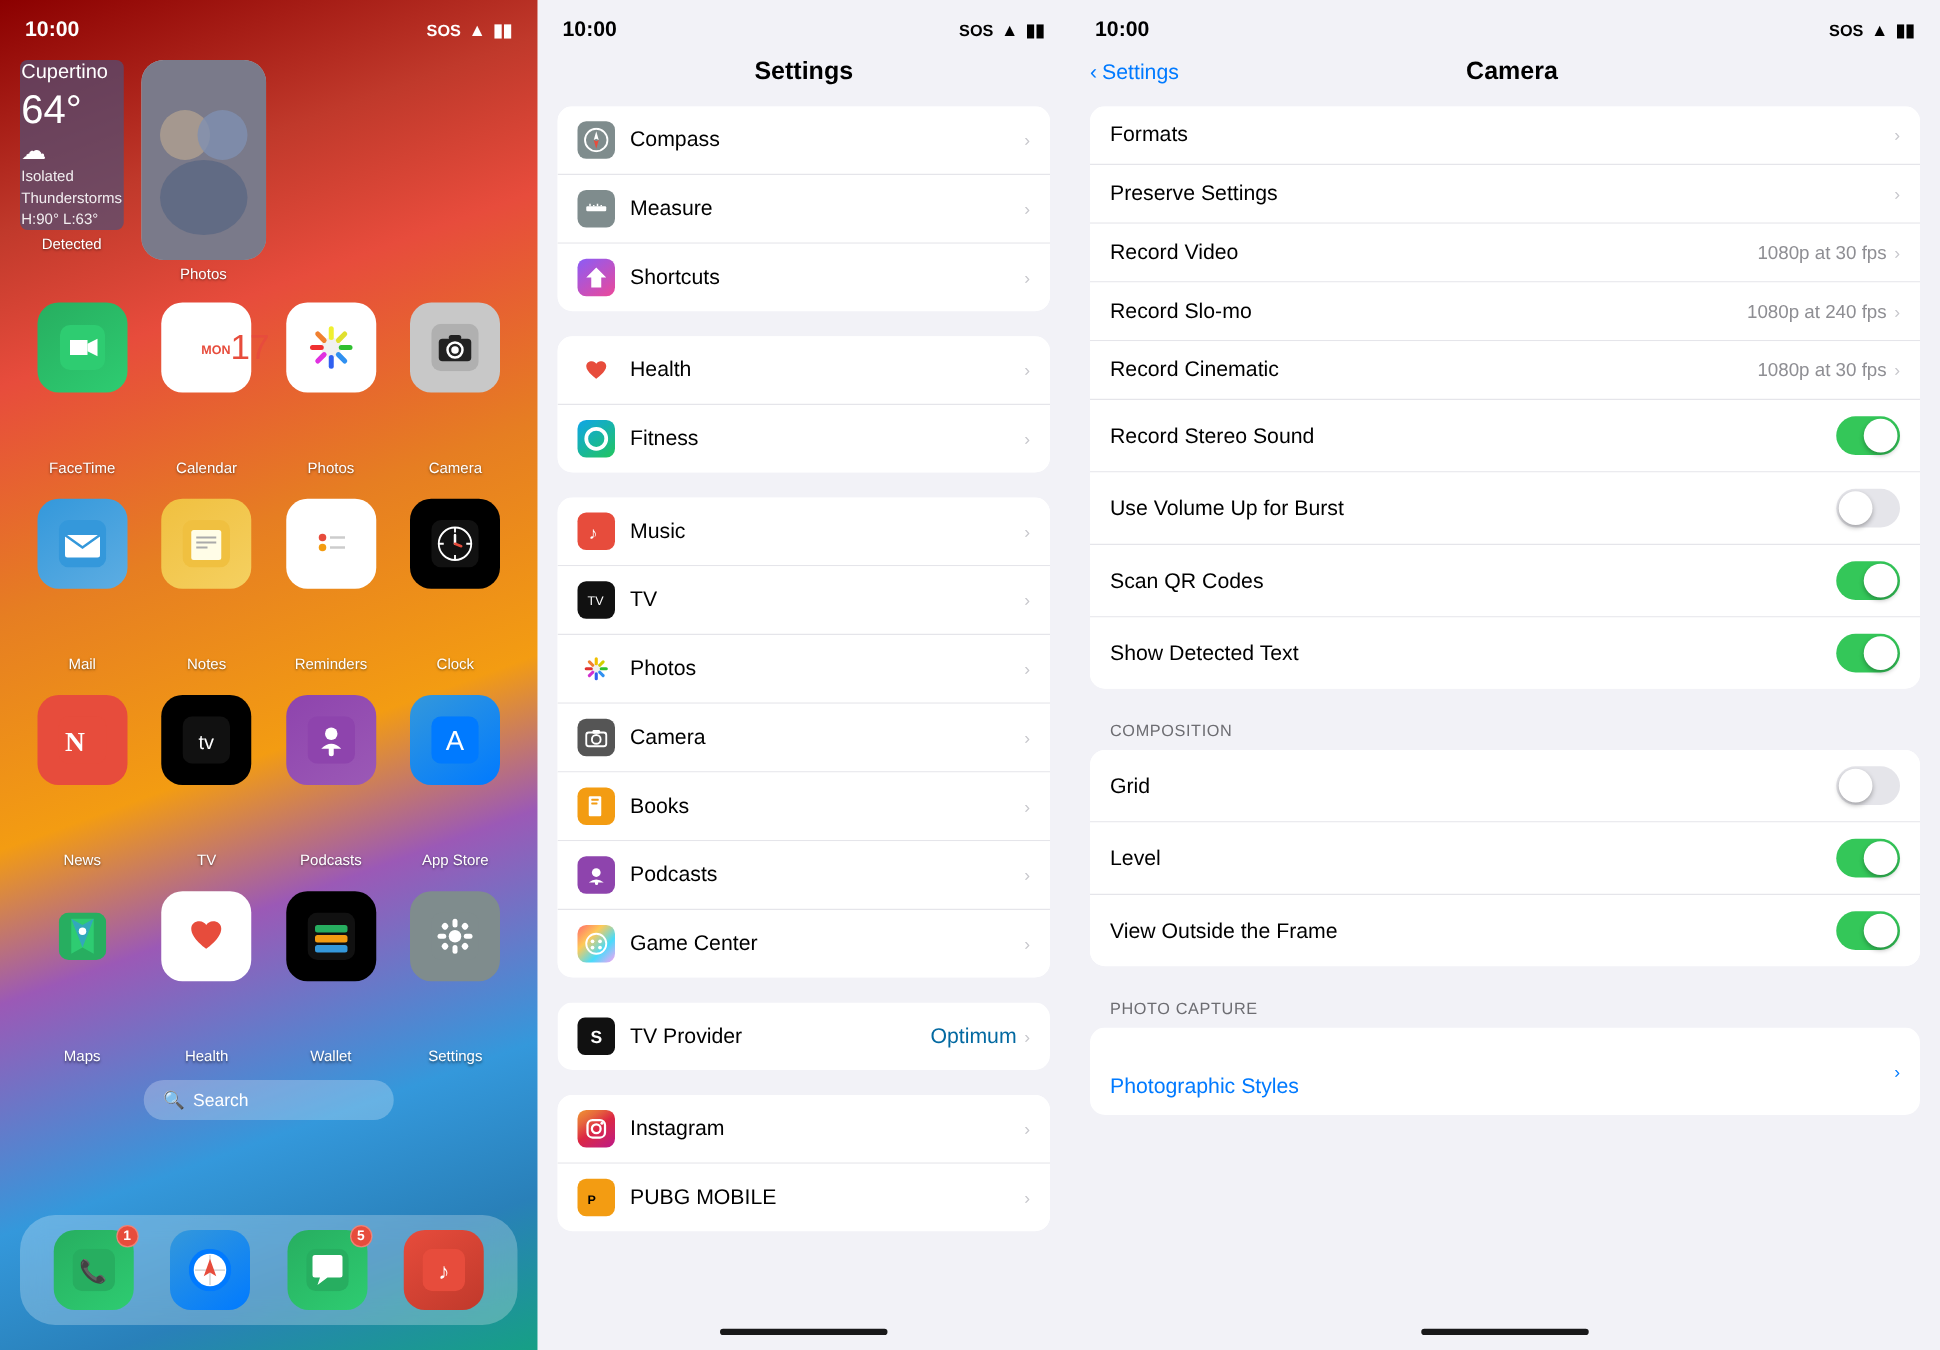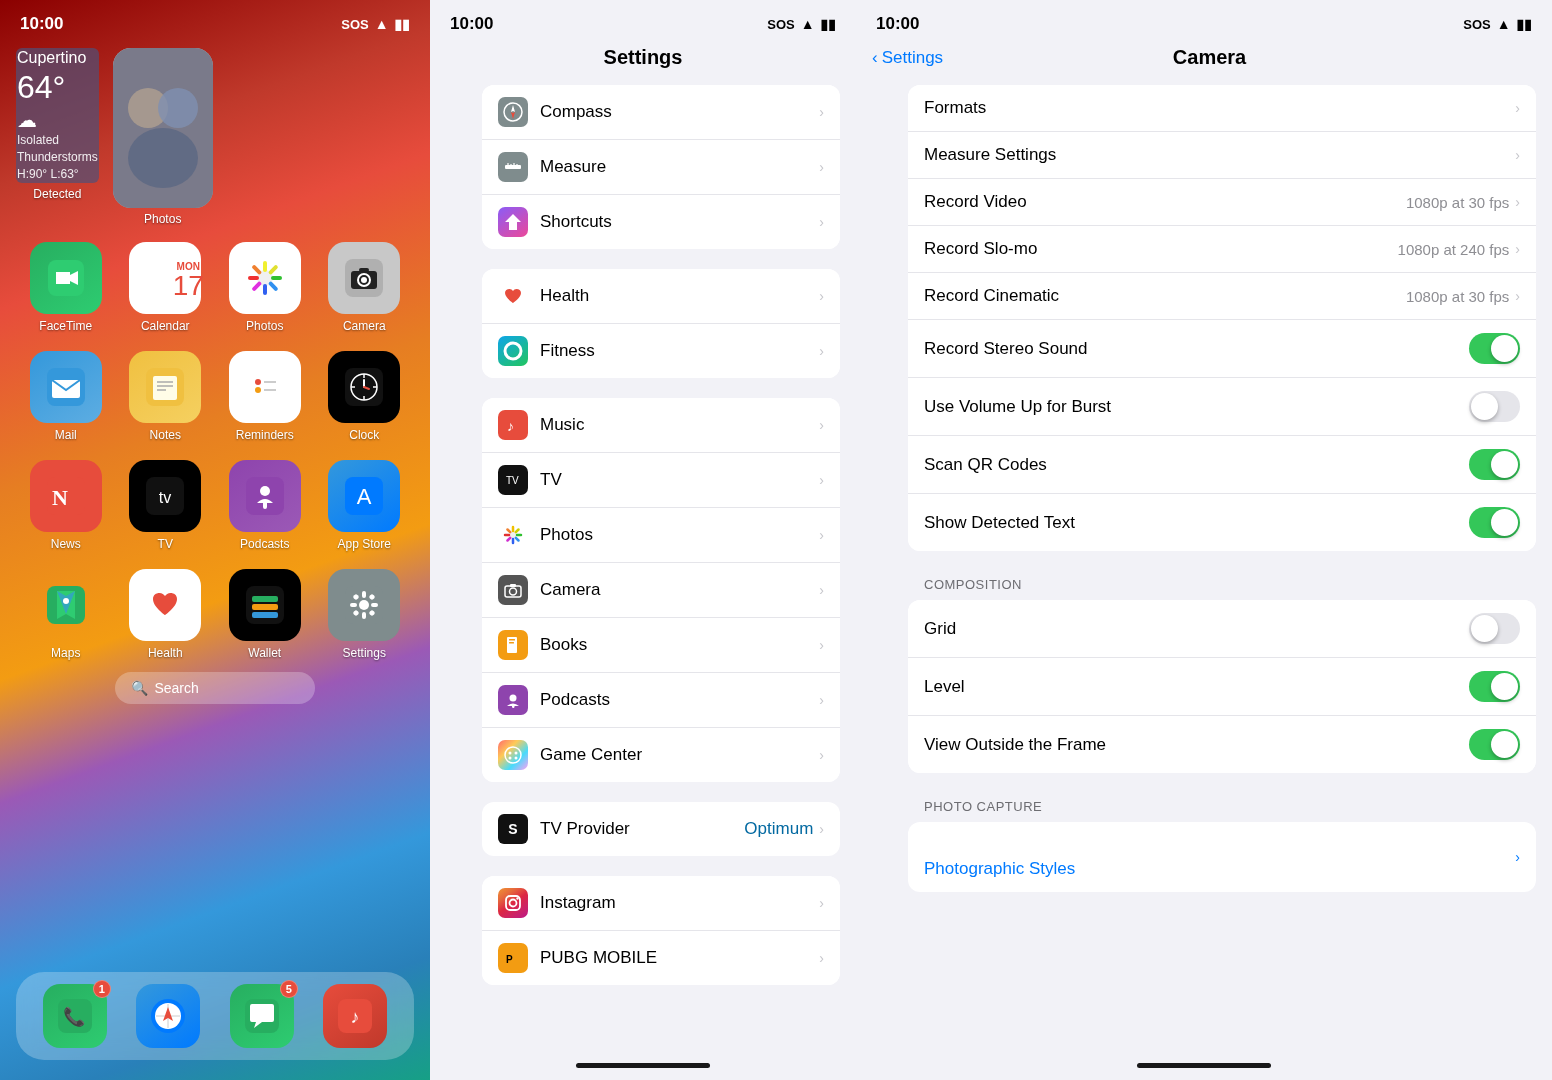--- a/index.html
+++ b/index.html
@@ -97,20 +97,21 @@
       display: flex;
       align-items: center;
       justify-content: center;
       font-size: 32px;
       position: relative;
     }
     .app-label {
       color: white;
       font-size: 12px;
       text-shadow: 0 1px 2px rgba(0,0,0,0.5);
+      margin-top: 48px;
     }
     .badge {
       position: absolute;
       top: -4px;
       right: -4px;
       background: #e74c3c;
       color: white;
       font-size: 11px;
       font-weight: 700;
       border-radius: 10px;
@@ -325,21 +326,20 @@
       height: 5px;
       background: black;
       border-radius: 3px;
       opacity: 0.9;
       margin: auto auto 12px;
     }
 
     .scroll-content {
       flex: 1;
       overflow: hidden;
-      padding-left: 36px;
     }
   </style>
 </head>
 <body>
 
 <div class="panel-home">
   <div class="status-bar">
     <span>10:00</span>
     <div class="status-bar-right">
       <span class="sos-text">SOS</span>
@@ -380,21 +380,21 @@
         <svg width="36" height="36" viewBox="0 0 36 36">
             <rect width="36" height="36" rx="8" fill="#2ecc71"></rect>
             <polygon points="8,12 22,12 22,24 8,24" fill="white"></polygon>
             <polygon points="22,15 30,11 30,25 22,21" fill="white"></polygon>
           </svg>
       </div>
       <span class="app-label">FaceTime</span>
     </div>
 
     <div class="app-item">
-      <div class="app-icon" style="background:white; flex-direction:column; gap:0;padding-left:46px;">
+      <div class="app-icon" style="background:white; flex-direction:row; gap:0;padding-left:46px;">
         <div style="font-size:10px; color:#e74c3c; font-weight:700; margin-top:4px;">MON</div>
         <div style="font-size:28px; color:#e74c3c; font-weight:300; line-height:1;">17</div>
       </div>
       <span class="app-label">Calendar</span>
     </div>
 
     <div class="app-item">
       <div class="app-icon" style="background:white;">
         <svg width="40" height="40" viewBox="0 0 40 40">
           <circle cx="20" cy="20" r="8" fill="#f0f0f0"></circle>
@@ -833,21 +833,21 @@
   </div>
 
   <div class="scroll-content">
 
     <div class="camera-group">
       <div class="camera-row">
         <span class="camera-label">Formats</span>
         <span class="chevron">›</span>
       </div>
       <div class="camera-row">
-        <span class="camera-label">Measure Settings</span>
+        <span class="camera-label">Preserve Settings</span>
         <span class="chevron">›</span>
       </div>
       <div class="camera-row">
         <span class="camera-label">Record Video</span>
         <span class="camera-value">1080p at 30 fps</span>
         <span class="chevron">›</span>
       </div>
       <div class="camera-row">
         <span class="camera-label">Record Slo-mo</span>
         <span class="camera-value">1080p at 240 fps</span>

